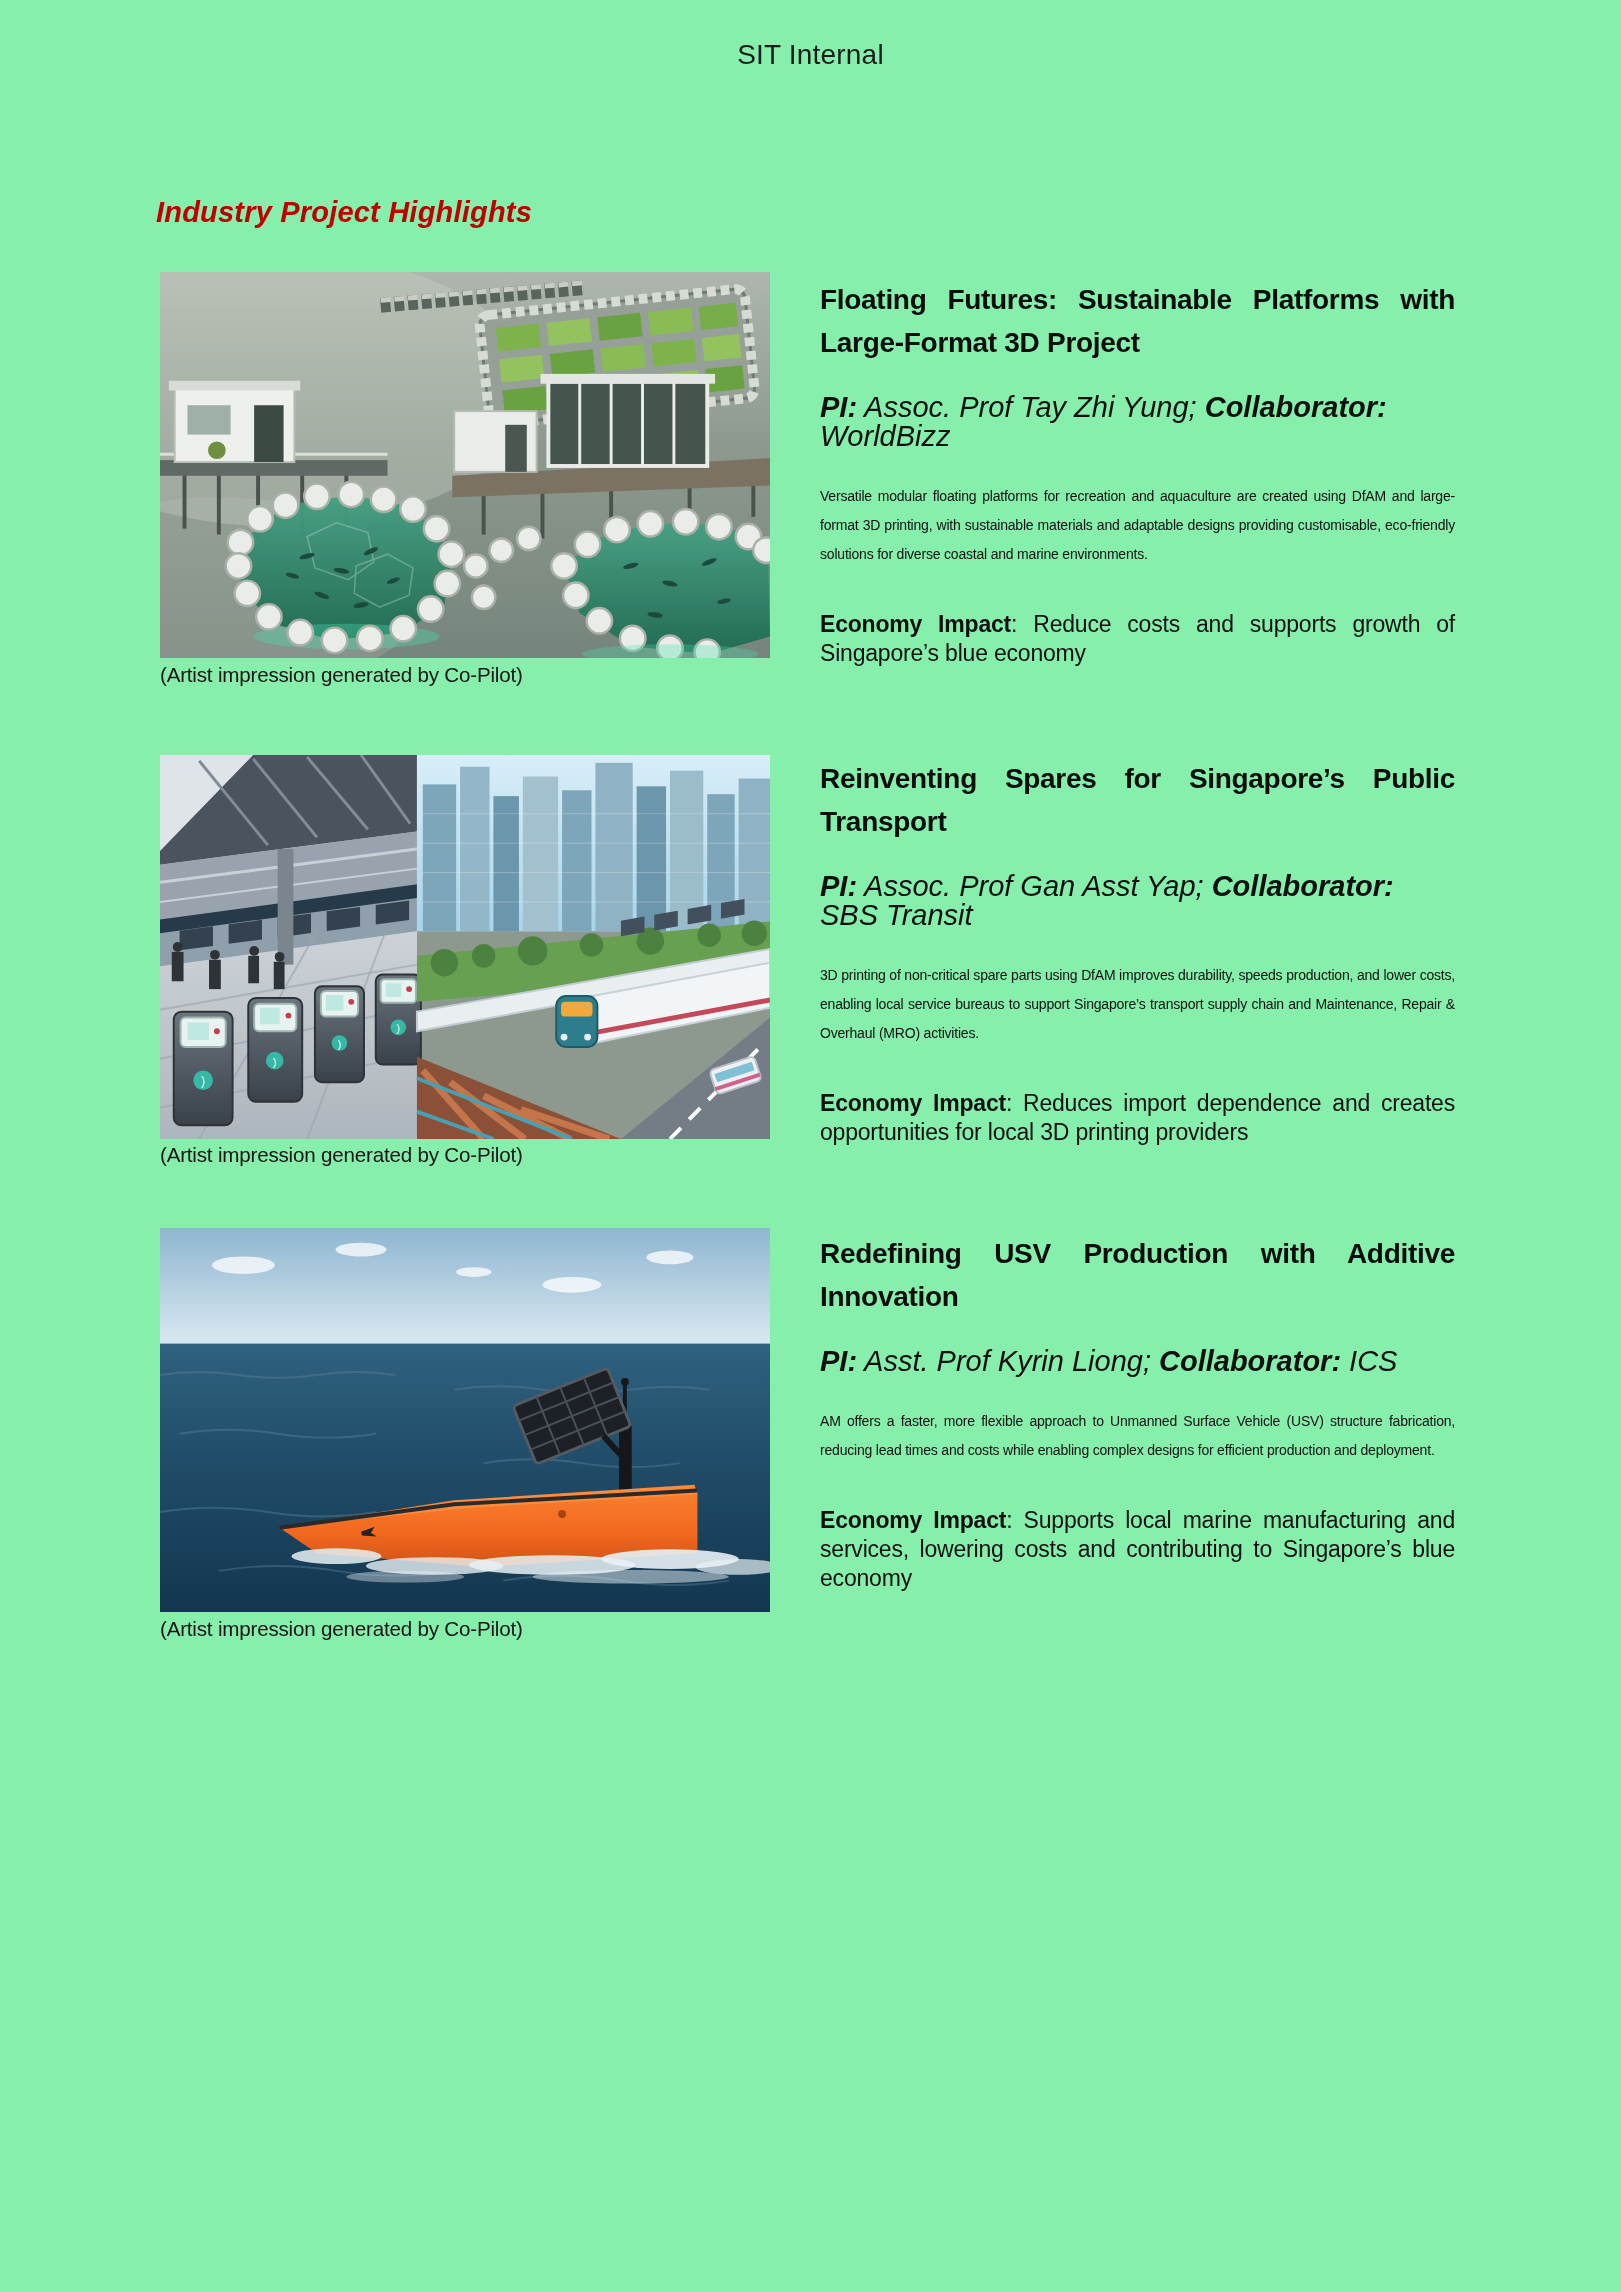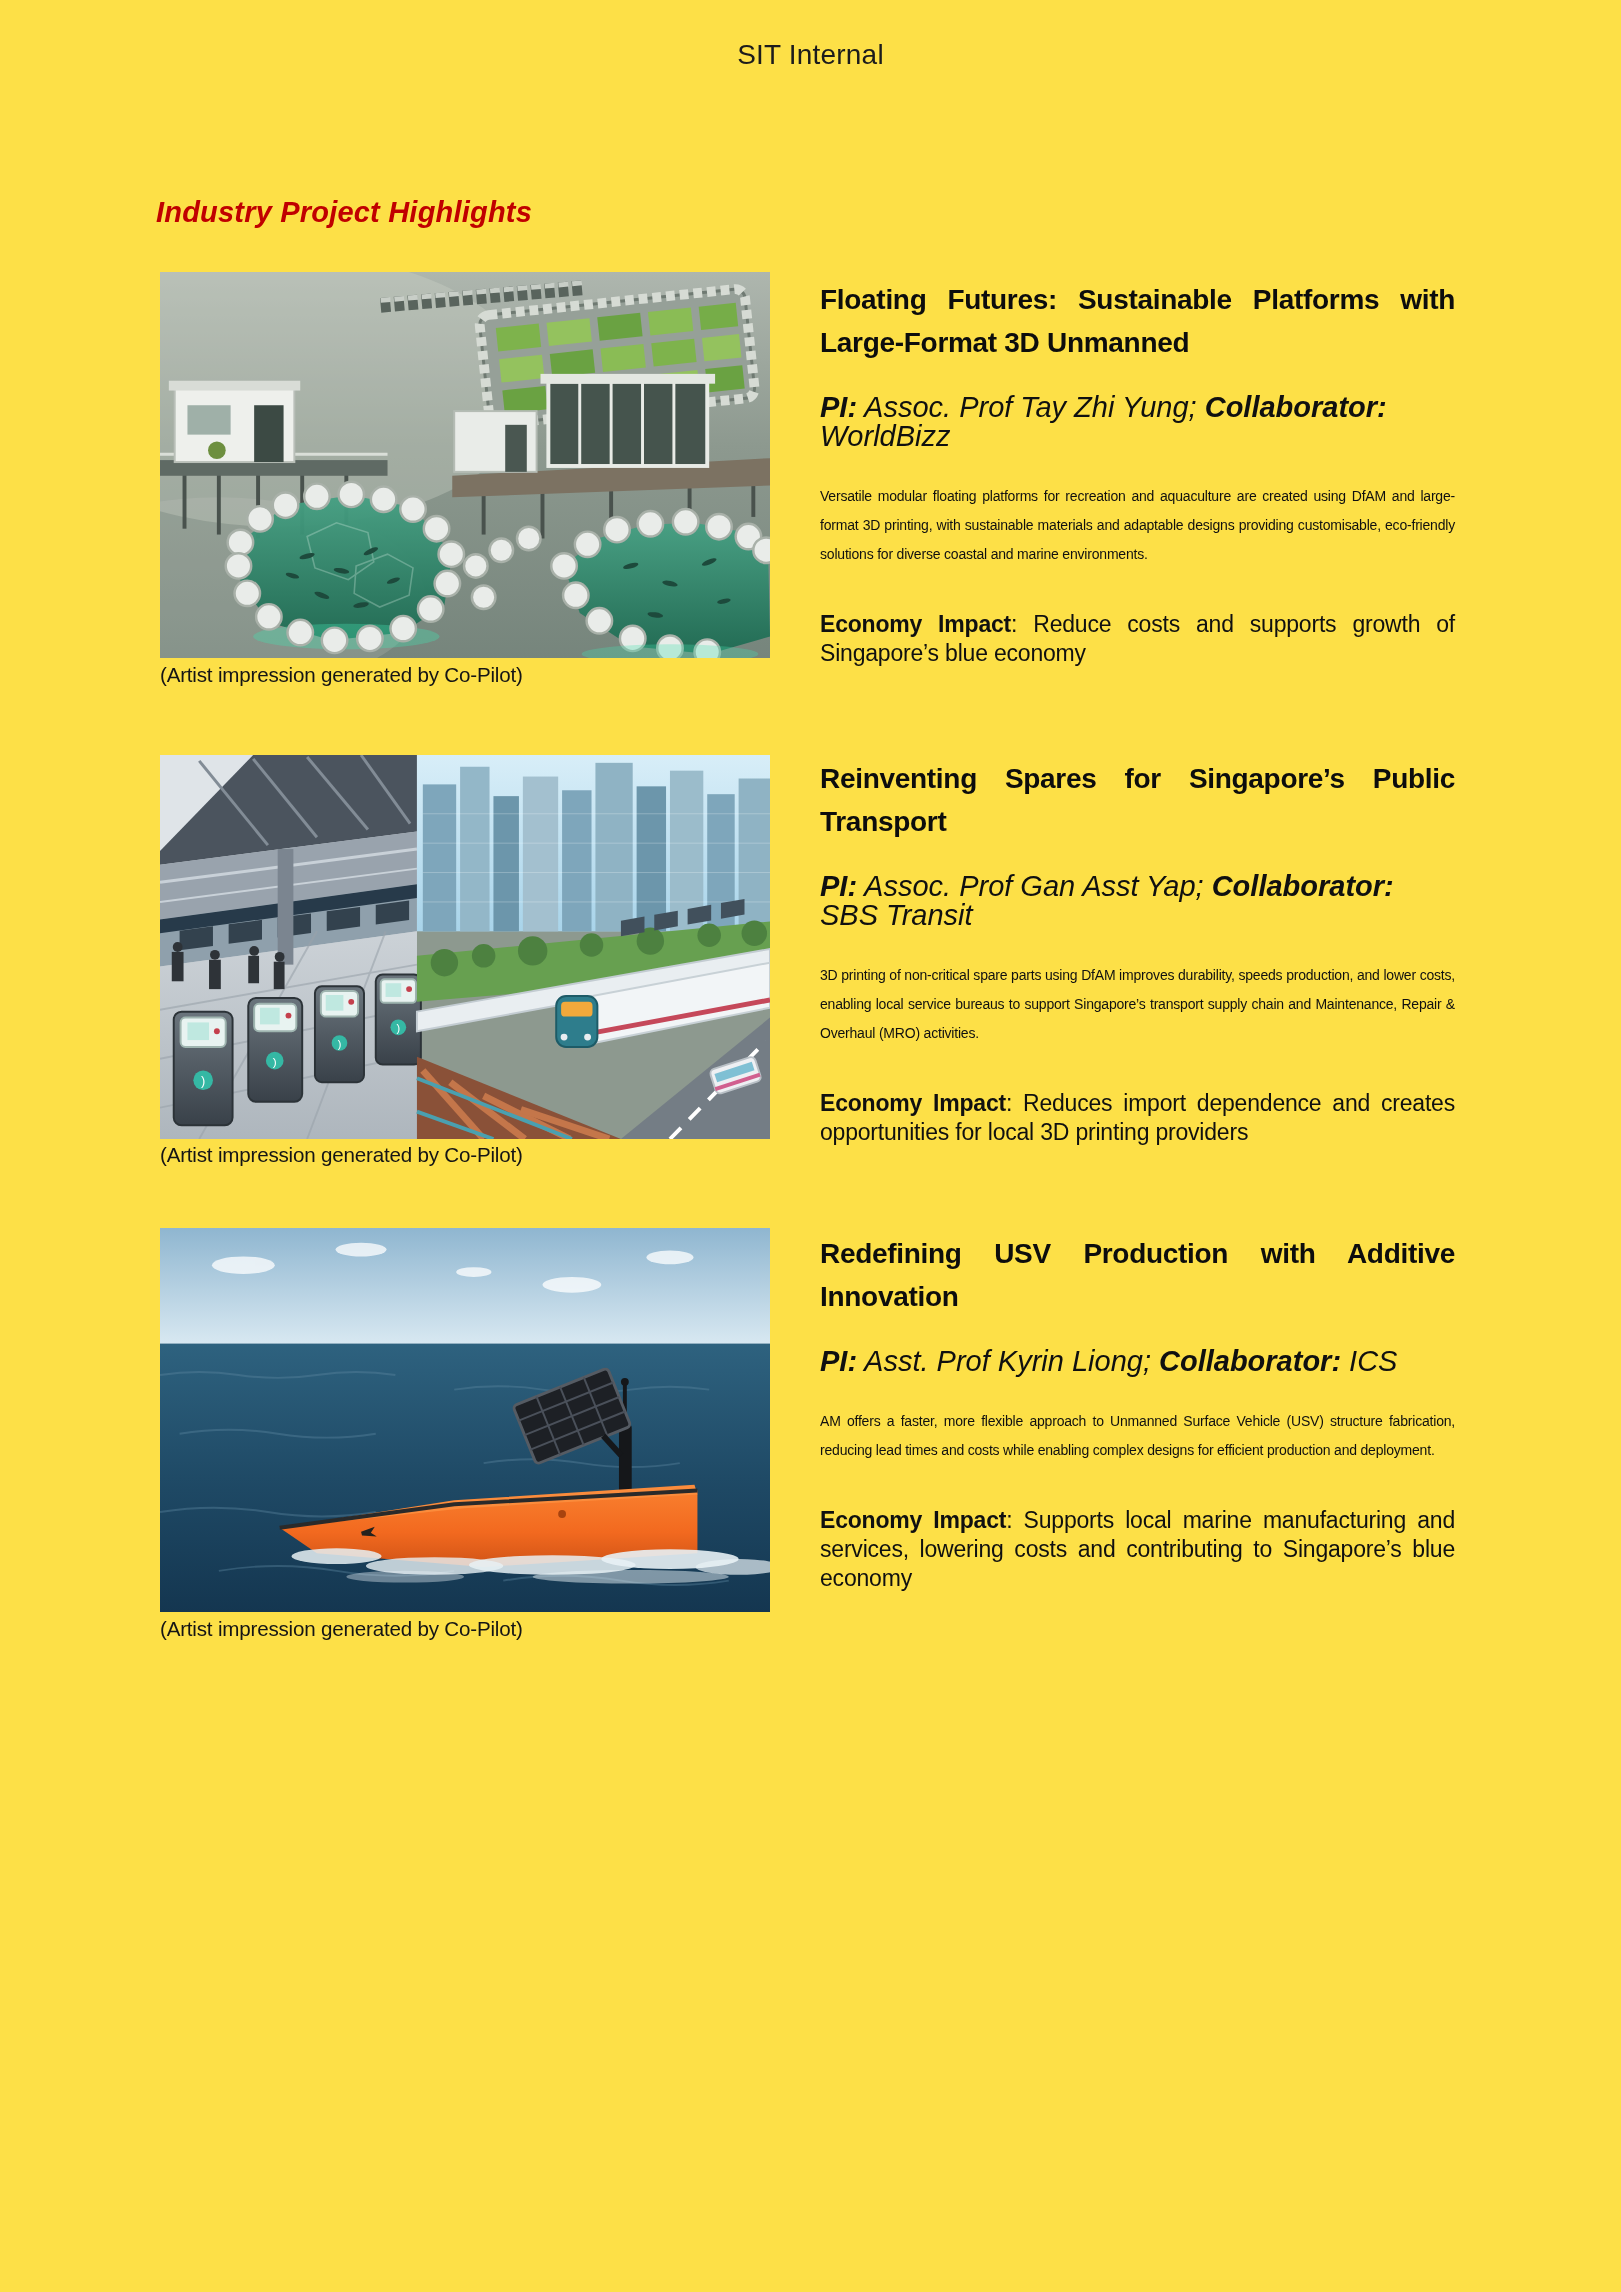--- a/index.html
+++ b/index.html
@@ -1,18 +1,18 @@
 <!DOCTYPE html>
 <html><head>
 <meta charset="utf-8">
 <title>SIT Internal</title>
 <style>
   html,body{margin:0;padding:0;background:#ffffff;}
   .page{
-    position:relative;width:1621px;height:2293px;background:#fde047;overflow:hidden;
+    position:relative;width:1621px;height:2293px;background:#86efac;overflow:hidden;
     font-family:"Liberation Sans",sans-serif;color:#111111;
   }
   .doc-header{
     position:absolute;top:39px;left:0;width:100%;text-align:center;
     font-size:28px;color:#1c1c1c;letter-spacing:0.2px;
   }
   .page-heading{
     position:absolute;left:156px;top:196px;
     font-size:29px;font-weight:bold;font-style:italic;color:#C00000;letter-spacing:0.2px;
   }
@@ -192,21 +192,21 @@
           <circle cx="482" cy="374" r="13"></circle>
           <circle cx="520" cy="384" r="13"></circle>
           <circle cx="558" cy="388" r="13"></circle>
       </g>
       <ellipse cx="520" cy="390" rx="90" ry="10" fill="#45e0b0" opacity="0.3"></ellipse>
     </svg>
   </div>
   <div class="photo-caption" style="top:663px;">(Artist impression generated by Co-Pilot)</div>
 
   <div class="textcol" style="top:278px;">
-    <h2 class="proj-title">Floating Futures: Sustainable Platforms with Large-Format 3D Unmanned</h2>
+    <h2 class="proj-title">Floating Futures: Sustainable Platforms with Large-Format 3D Project</h2>
     <p class="pi-line"><b>PI:</b><span> Assoc. Prof Tay Zhi Yung; </span><b>Collaborator:</b><span> WorldBizz</span></p>
     <p class="desc">Versatile modular floating platforms for recreation and aquaculture are created using DfAM and large-format 3D printing, with sustainable materials and adaptable designs providing customisable, eco-friendly solutions for diverse coastal and marine environments.</p>
     <p class="impact"><b>Economy Impact</b><span>: Reduce costs and supports growth of Singapore’s blue economy</span></p>
   </div>
 
   <div class="photo" style="top:755px;height:384px;">
     <svg viewBox="0 0 622 392" preserveAspectRatio="none">
       <defs>
         <linearGradient id="floor2" x1="0" y1="0" x2="0" y2="1">
           <stop offset="0" stop-color="#ccd2d7"></stop>

